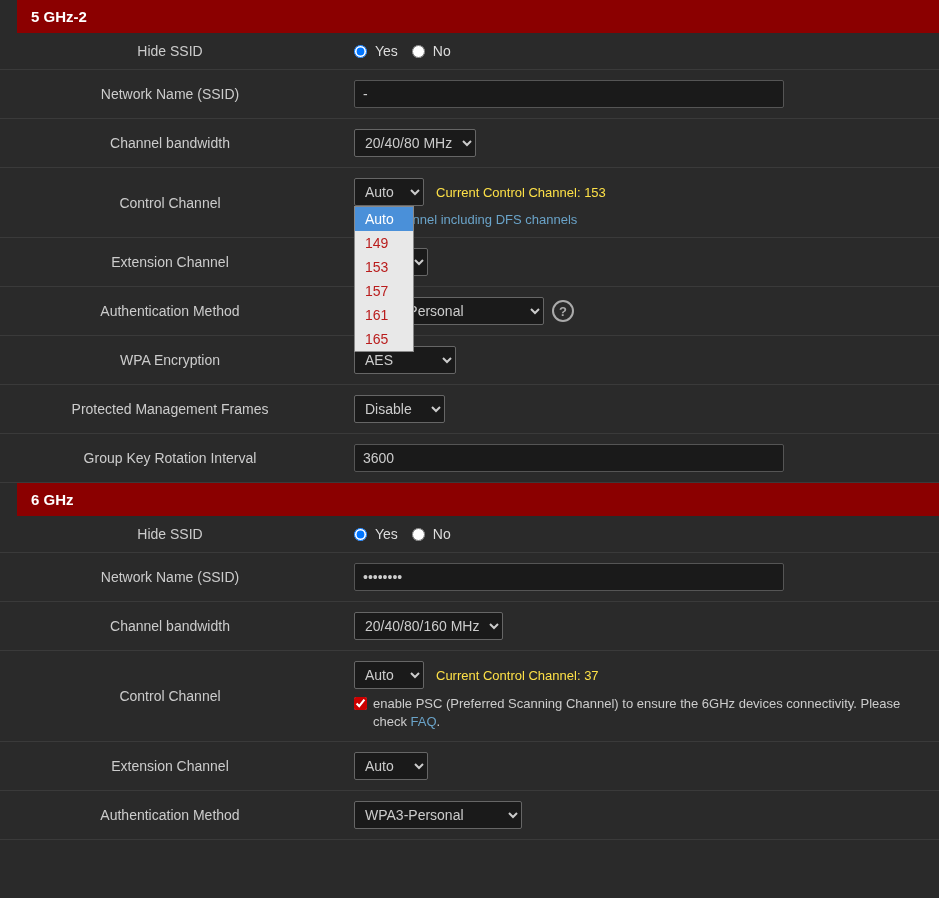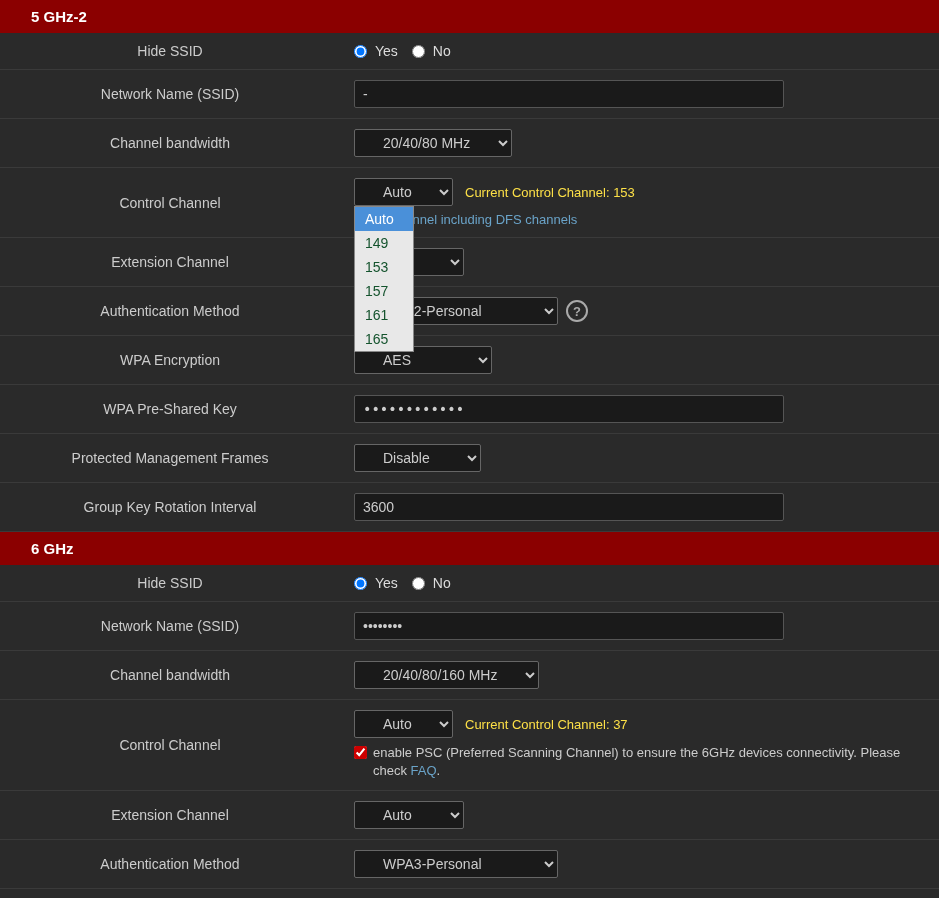--- a/index.html
+++ b/index.html
@@ -7,23 +7,24 @@
       background-color: #2a2a2a;
       font-family: Arial, sans-serif;
       font-size: 14px;
       color: #ddd;
       width: 939px;
     }
 
     .section-header {
       background-color: #8b0000;
       color: #fff;
-      padding: 8px 31px;
+      padding: 8px 14px;
       font-size: 15px;
       font-weight: bold;
+      margin-left: 17px;
     }
 
     .settings-table {
       width: 100%;
       border-collapse: collapse;
     }
 
     .settings-table tr {
       border-bottom: 1px solid #3a3a3a;
     }
@@ -50,21 +51,21 @@
       padding: 5px 8px;
       width: 430px;
       border-radius: 2px;
       font-size: 14px;
     }
 
     select {
       background-color: #1a1a1a;
       border: 1px solid #666;
       color: #ccc;
-      padding: 4px 24px;
+      padding: 4px 6px;
       border-radius: 2px;
       font-size: 14px;
       cursor: pointer;
     }
 
     input[type="radio"] {
       margin-right: 4px;
       cursor: pointer;
     }
 
@@ -116,21 +117,21 @@
       left: 0;
       background-color: #e8e8e8;
       border: 1px solid #888;
       z-index: 100;
       min-width: 60px;
       font-size: 14px;
     }
 
     .dropdown-list div {
       padding: 4px 10px;
-      color: #14532d;
+      color: #b91c1c;
       cursor: pointer;
     }
 
     .dropdown-list div.selected {
       background-color: #4a90d9;
       color: #fff;
     }
 
     .help-icon {
       display: inline-flex;
@@ -242,24 +243,20 @@
               <select style="min-width: 190px;"><option value="Open System">Open System</option><option value="WPA-Personal">WPA-Personal</option><option value="WPA2-Personal" selected="">WPA2-Personal</option><option value="WPA3-Personal">WPA3-Personal</option><option value="WPA/WPA2-Personal">WPA/WPA2-Personal</option></select>
               <span class="help-icon">?</span>
             </div>
           </td>
         </tr>
         <tr>
           <td>WPA Encryption</td>
           <td><select><option value="AES">AES</option><option value="TKIP">TKIP</option><option value="AES+TKIP">AES+TKIP</option></select></td>
         </tr>
         <tr>
-          <td>WPA Pre-Shared Key</td>
-          <td><input type="text" value="••••••••••••" style="font-family: monospace;"></td>
-        </tr>
-        <tr>
           <td>Protected Management Frames</td>
           <td><select><option value="Disable">Disable</option><option value="Enable">Enable</option><option value="Required">Required</option></select></td>
         </tr>
         <tr>
           <td>Group Key Rotation Interval</td>
           <td><input type="text" class="group-key-input" value="3600" style=""></td>
         </tr>
       </tbody>
     </table>
     <div class="section-header">6 GHz</div>

